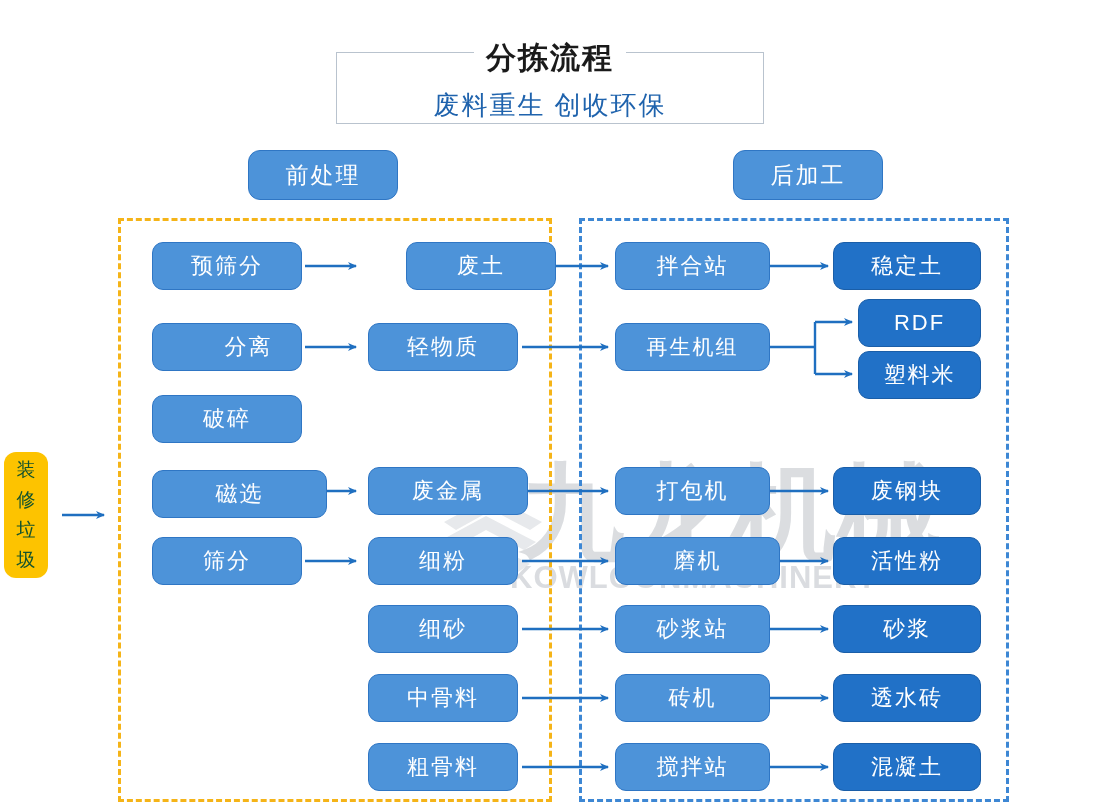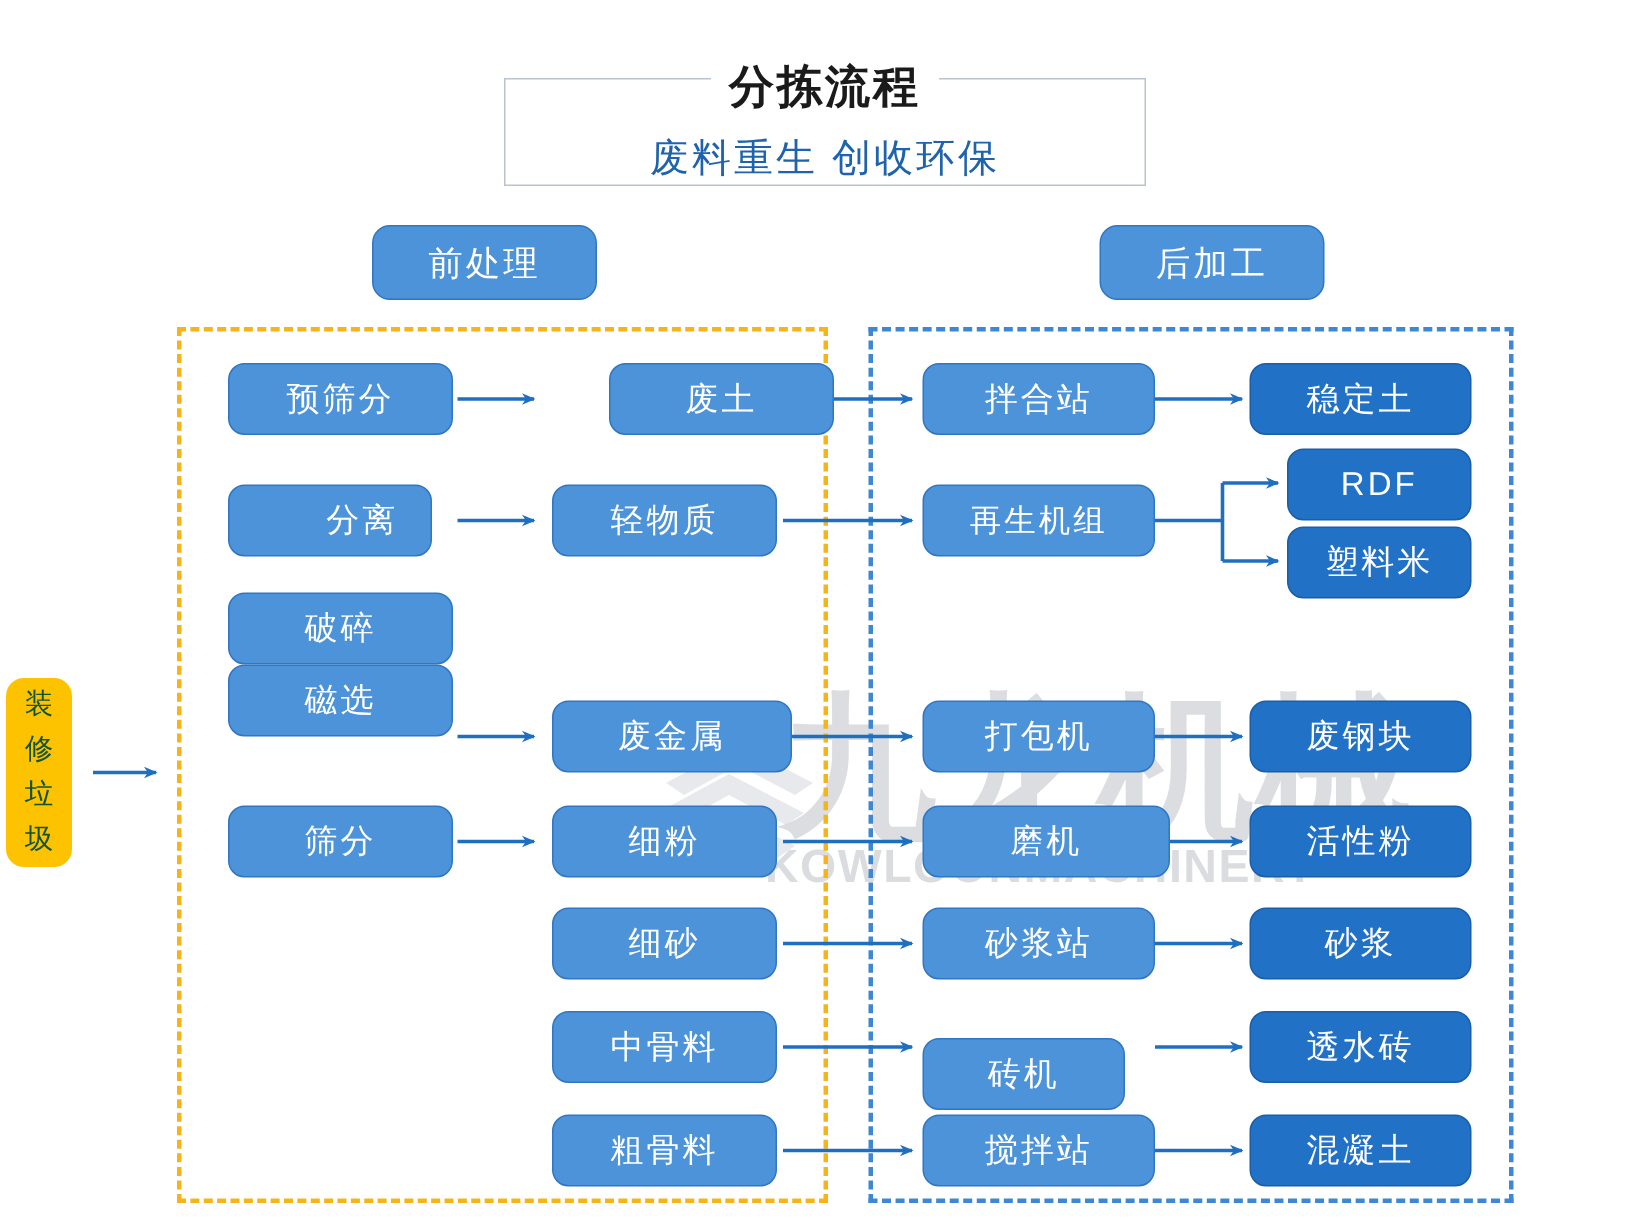--- a/index.html
+++ b/index.html
@@ -159,39 +159,39 @@
       <line x1="815" y1="322" x2="852" y2="322"></line>
       <line x1="815" y1="374" x2="852" y2="374"></line>
     </g>
   </svg>
 
   <div id="input-node">
     <span>装修垃圾</span>
   </div>
 
   <div class="node light" style="left:152px;top:242px;width:150px;">预筛分</div>
-  <div class="node light" style="left:152px;top:323px;width:136px;padding-left:43px;">分离</div>
+  <div class="node light" style="left:152px;top:323px;width:150px;padding-left:43px;">分离</div>
   <div class="node light" style="left:152px;top:395px;width:150px;">破碎</div>
-  <div class="node light" style="left:152px;top:443px;width:150px;">磁选</div>
+  <div class="node light" style="left:152px;top:470px;width:175px;">磁选</div>
   <div class="node light" style="left:152px;top:537px;width:150px;">筛分</div>
 
   <div class="node light" style="left:368px;top:242px;width:150px;margin-left:38px;">废土</div>
   <div class="node light" style="left:368px;top:323px;width:150px;">轻物质</div>
   <div class="node light" style="left:368px;top:467px;width:160px;">废金属</div>
   <div class="node light" style="left:368px;top:537px;width:150px;">细粉</div>
   <div class="node light" style="left:368px;top:605px;width:150px;">细砂</div>
   <div class="node light" style="left:368px;top:674px;width:150px;">中骨料</div>
   <div class="node light" style="left:368px;top:743px;width:150px;">粗骨料</div>
 
   <div class="node light" style="left:615px;top:242px;width:155px;">拌合站</div>
   <div class="node light" style="left:615px;top:467px;width:155px;">打包机</div>
   <div class="node light small" style="left:615px;top:323px;width:155px;">再生机组</div>
   <div class="node light" style="left:615px;top:537px;width:165px;">磨机</div>
   <div class="node light" style="left:615px;top:605px;width:155px;">砂浆站</div>
-  <div class="node light" style="left:615px;top:674px;width:135px;margin-top:18px;">砖机</div>
+  <div class="node light" style="left:615px;top:674px;width:155px;">砖机</div>
   <div class="node light" style="left:615px;top:743px;width:155px;">搅拌站</div>
 
   <div class="node dark" style="left:833px;top:242px;width:148px;">稳定土</div>
   <div class="node dark" style="left:858px;top:299px;width:123px;">RDF</div>
   <div class="node dark" style="left:858px;top:351px;width:123px;">塑料米</div>
   <div class="node dark" style="left:833px;top:467px;width:148px;">废钢块</div>
   <div class="node dark" style="left:833px;top:537px;width:148px;">活性粉</div>
   <div class="node dark" style="left:833px;top:605px;width:148px;">砂浆</div>
   <div class="node dark" style="left:833px;top:674px;width:148px;">透水砖</div>
   <div class="node dark" style="left:833px;top:743px;width:148px;">混凝土</div>

